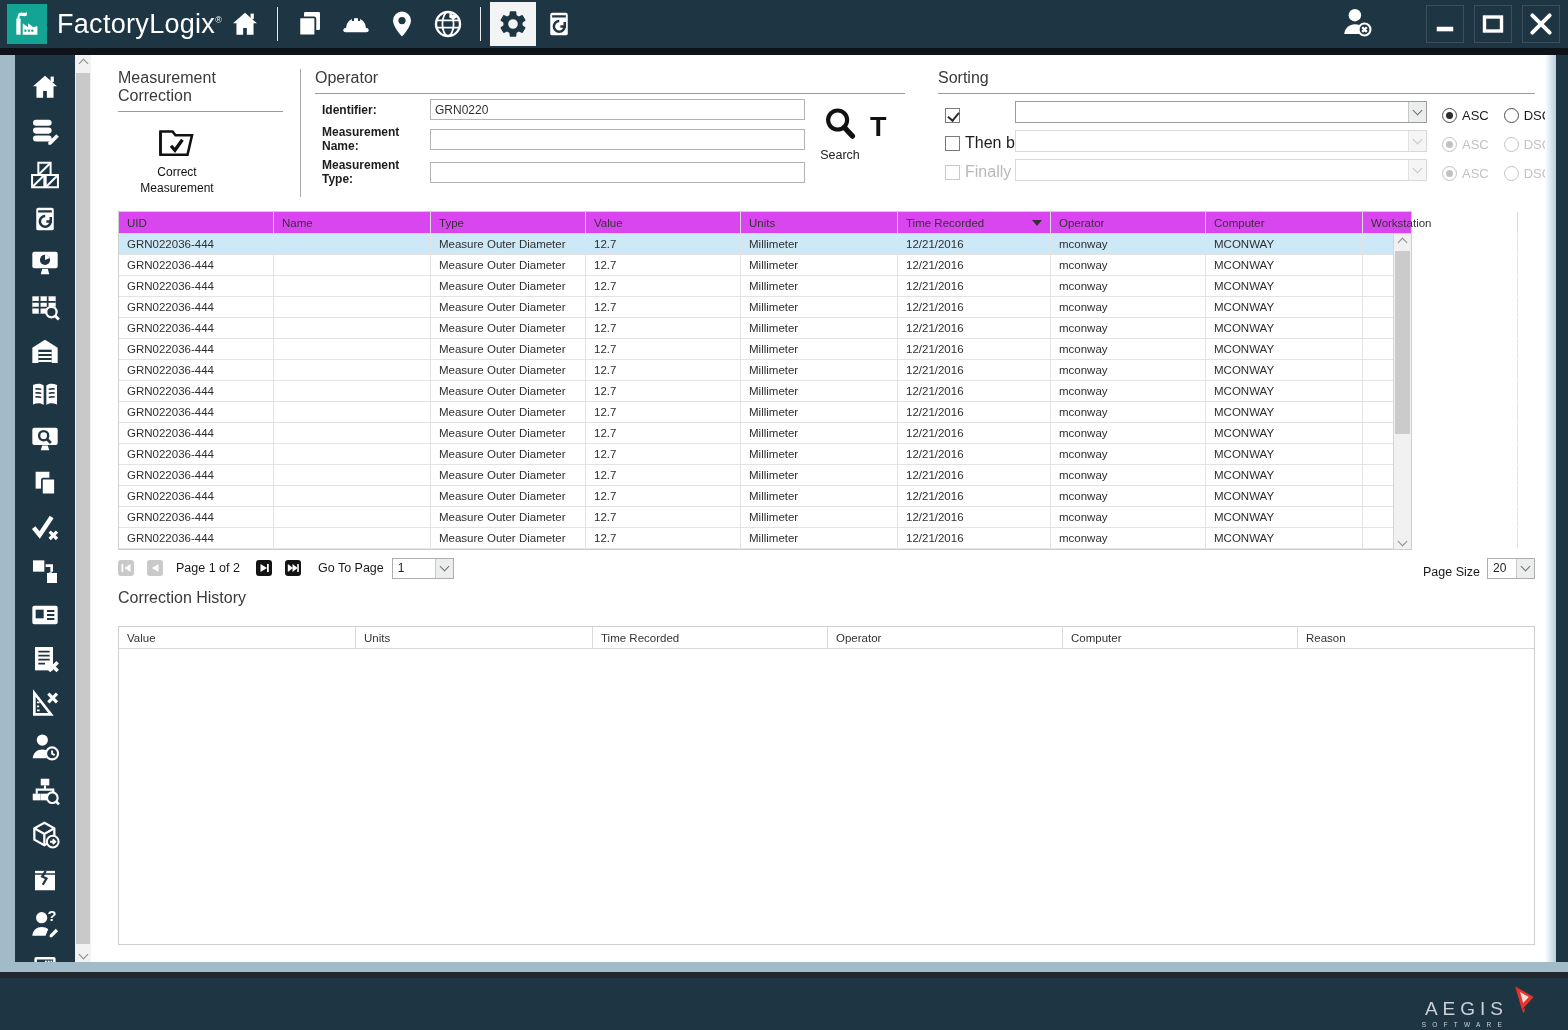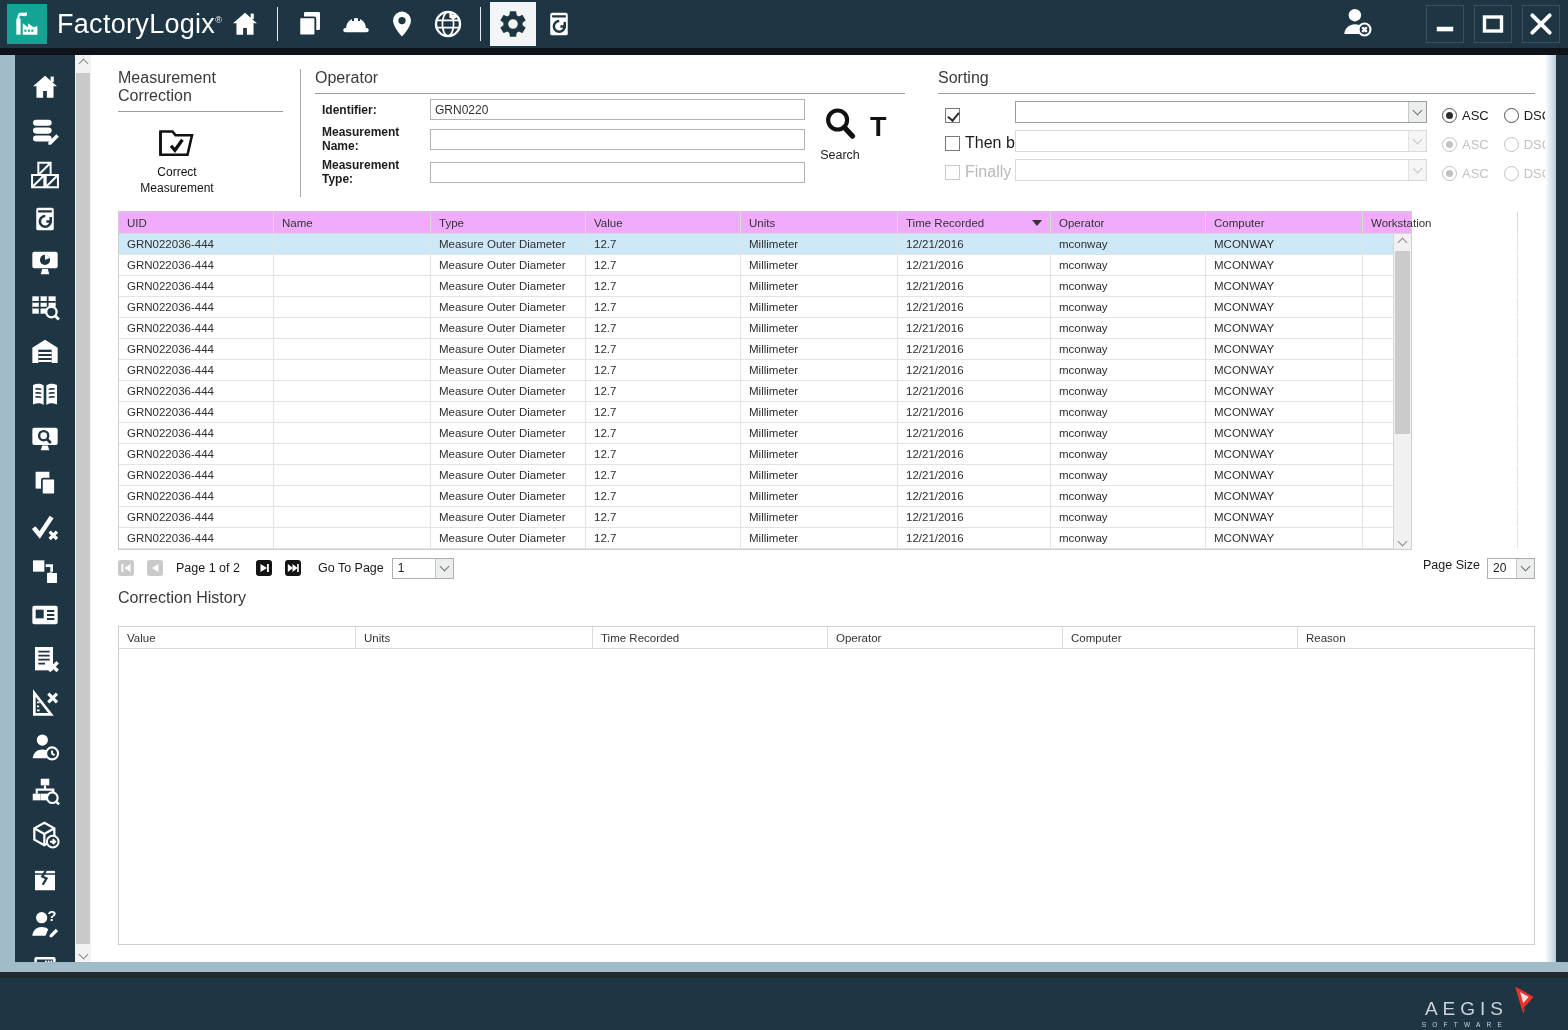--- a/index.html
+++ b/index.html
@@ -80,42 +80,42 @@
 .s-combo.disabled .combo-arrow{background:#f5f5f5;border-left-color:#e3e3e3}
 .s-combo.disabled .combo-arrow .chev{border-color:#c6c6c6}
 .radio{width:15px;height:15px;border:1px solid #4f4f4f;border-radius:50%;margin-left:15px;position:relative;flex:none;cursor:pointer}
 .radio.sel::after{content:"";position:absolute;inset:3px;background:#2e2e2e;border-radius:50%}
 .radio.disabled{border-color:#c2c2c2}
 .radio.disabled.sel::after{background:#c2c2c2}
 .r-lbl{font-size:13px;color:#1a1a1a;margin-left:5px}
 .r-lbl.disabled{color:#c2c2c2}
 
 
-.mtable{position:absolute;left:27px;top:156px;width:1294px;height:339px;border:1px solid #cfcfcf;background:#f0abfc}
+.mtable{position:absolute;left:27px;top:156px;width:1294px;height:339px;border:1px solid #cfcfcf;background:#d946ef}
 .mgrid{display:grid;grid-template-columns:155px 157px 155px 155px 157px 153px 155px 157px 155px 1fr}
 .mhead{height:22px;border-bottom:1px solid #d9d9d9}
 .hcell{font-size:11.5px;color:#333;padding-left:8px;border-right:1px solid #dadada;display:flex;align-items:center;cursor:pointer;overflow:hidden;white-space:nowrap}
 .hcell:last-child{border-right:none}
 .sort-arrow{width:0;height:0;border-left:5px solid transparent;border-right:5px solid transparent;border-top:6px solid #333;margin-left:auto;margin-right:8px}
 .mrow{height:21px;border-bottom:1px solid #e3e3e3;background:#fff}
 .mrow.selected{background:#cde9f8}
 .mcell{font-size:11.5px;color:#2e2e2e;padding-left:8px;border-right:1px solid #e3e3e3;display:flex;align-items:center;overflow:hidden;white-space:nowrap}
 .mcell:last-child{border-right:none}
 .vscroll{position:absolute;right:0;top:22px;bottom:0;width:18px;background:#f1f1f1;border-left:1px solid #d5d5d5}
 .vscroll .thumb{position:absolute;left:1px;right:1px;top:17px;height:58%;background:#cbcbcb}
 
 
 .pagination{position:absolute;left:27px;top:502px;width:1417px;height:22px;display:flex;align-items:center;font-size:12.5px;color:#1a1a1a}
 .pg-btn{margin-right:13px;cursor:pointer;display:flex;align-items:center}
 .pg-text{margin-right:16px;white-space:nowrap}
 .goto-lbl{margin:0 8px 0 4px;white-space:nowrap}
 .mini-combo{height:21px;border:1px solid #aeaeae;background:#fff;display:flex;align-items:center;cursor:pointer}
 .mini-combo .val{flex:1;font-size:12px;color:#222;padding-left:5px}
 .mini-combo .combo-arrow{height:100%}
-.page-size{margin-left:auto;display:flex;align-items:flex-start}
+.page-size{margin-left:auto;display:flex;align-items:flex-end}
 .ps-lbl{margin-right:7px;white-space:nowrap}
 
 
 .ch-title{position:absolute;left:27px;top:534px;width:1417px}
 .chtable{position:absolute;left:27px;top:571px;width:1417px;height:319px;border:1px solid #cfcfcf;background:#fff}
 .chhead{display:grid;grid-template-columns:237px 237px 235px 235px 235px 1fr;height:22px;border-bottom:1px solid #d9d9d9}
 </style>
 </head>
 <body>
 

